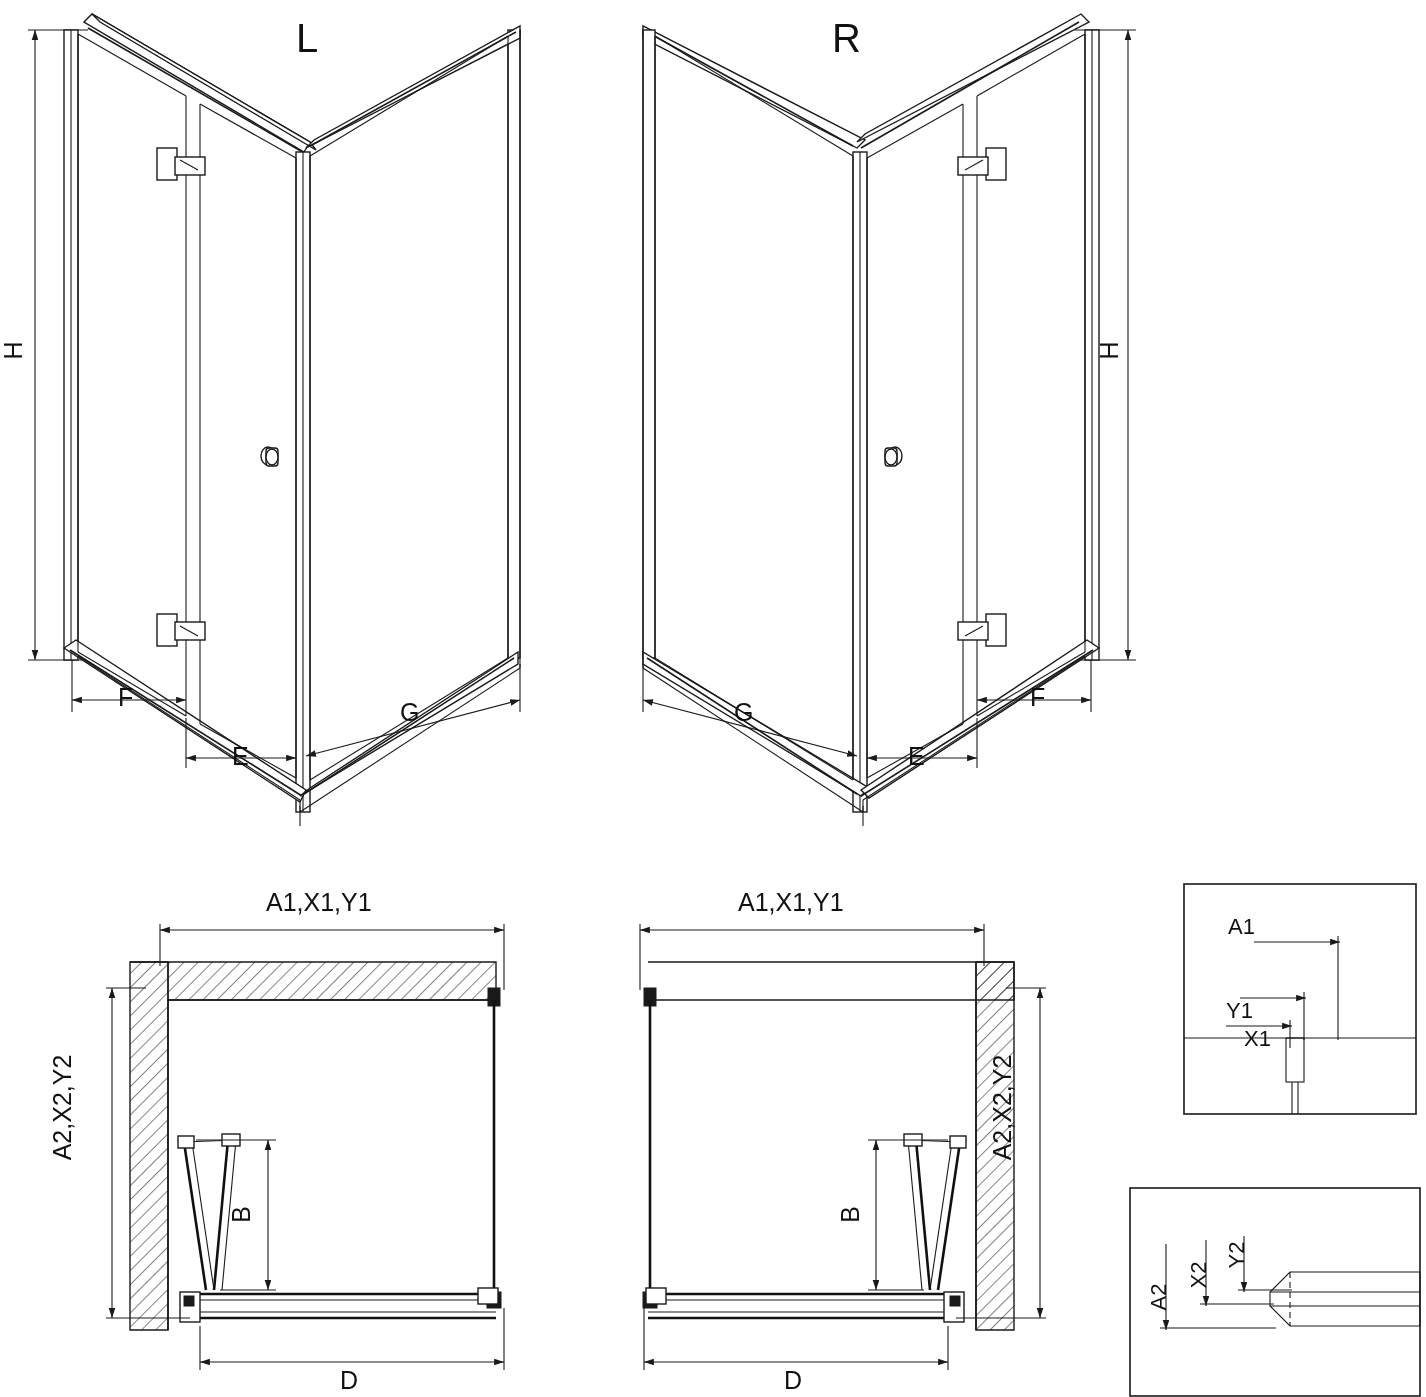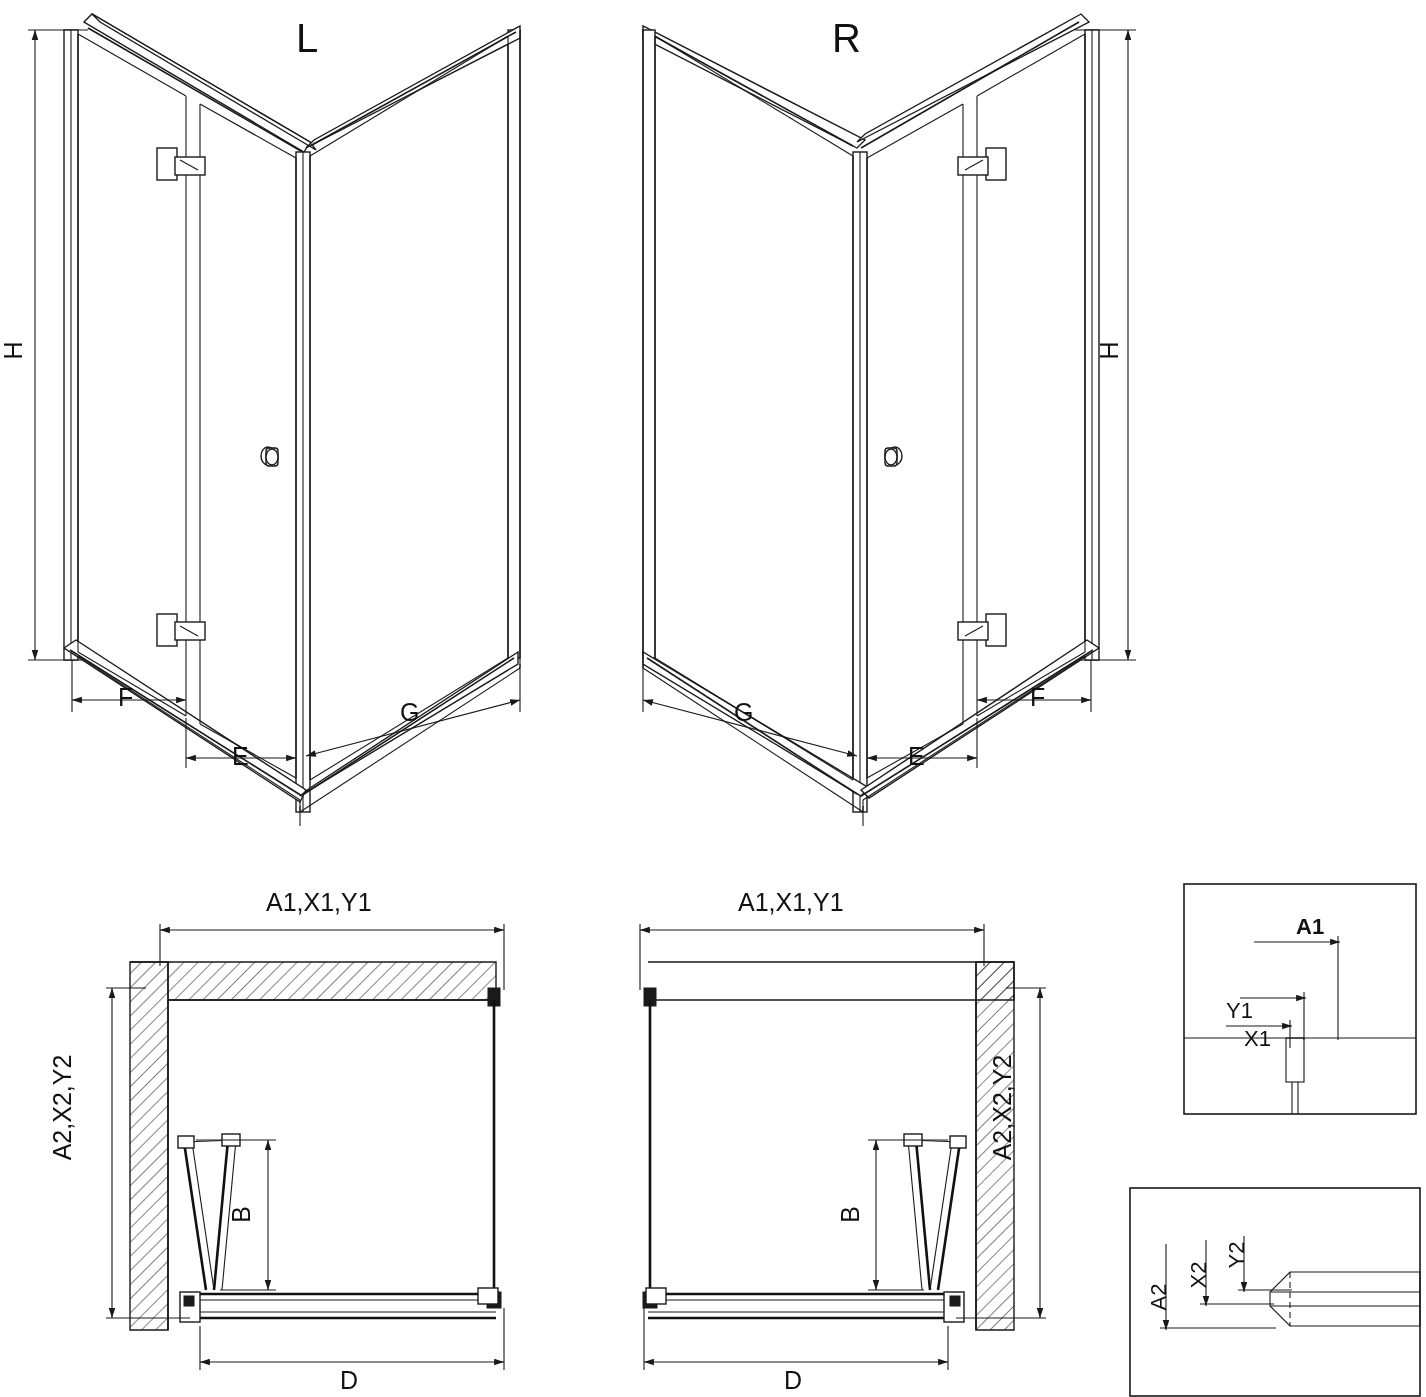--- a/index.html
+++ b/index.html
@@ -439,21 +439,21 @@
   <div class="lbl dim" style="left:266px; top:890px;">A1,X1,Y1</div>
   <div class="lbl dim rot90" style="left:10px; top:1095px;">A2,X2,Y2</div>
   <div class="lbl dim rot90" style="left:233px; top:1202px;">B</div>
   <div class="lbl dim" style="left:340px; top:1368px;">D</div>
 
   <div class="lbl dim" style="left:738px; top:890px;">A1,X1,Y1</div>
   <div class="lbl dim rot90" style="left:950px; top:1095px;">A2,X2,Y2</div>
   <div class="lbl dim rot90" style="left:842px; top:1202px;">B</div>
   <div class="lbl dim" style="left:784px; top:1368px;">D</div>
 
-  <div class="lbl dim-sm" style="left:1296px; top:916px;font-weight:bold;">A1</div>
+  <div class="lbl dim-sm" style="left:1228px; top:916px;">A1</div>
   <div class="lbl dim-sm" style="left:1244px; top:1028px;">X1</div>
   <div class="lbl dim-sm" style="left:1226px; top:1000px;">Y1</div>
 
   <div class="lbl dim-sm rot90" style="left:1146px; top:1286px;">A2</div>
   <div class="lbl dim-sm rot90" style="left:1186px; top:1264px;">X2</div>
   <div class="lbl dim-sm rot90" style="left:1224px; top:1244px;">Y2</div>
 
 </div>
 
 </body></html>

